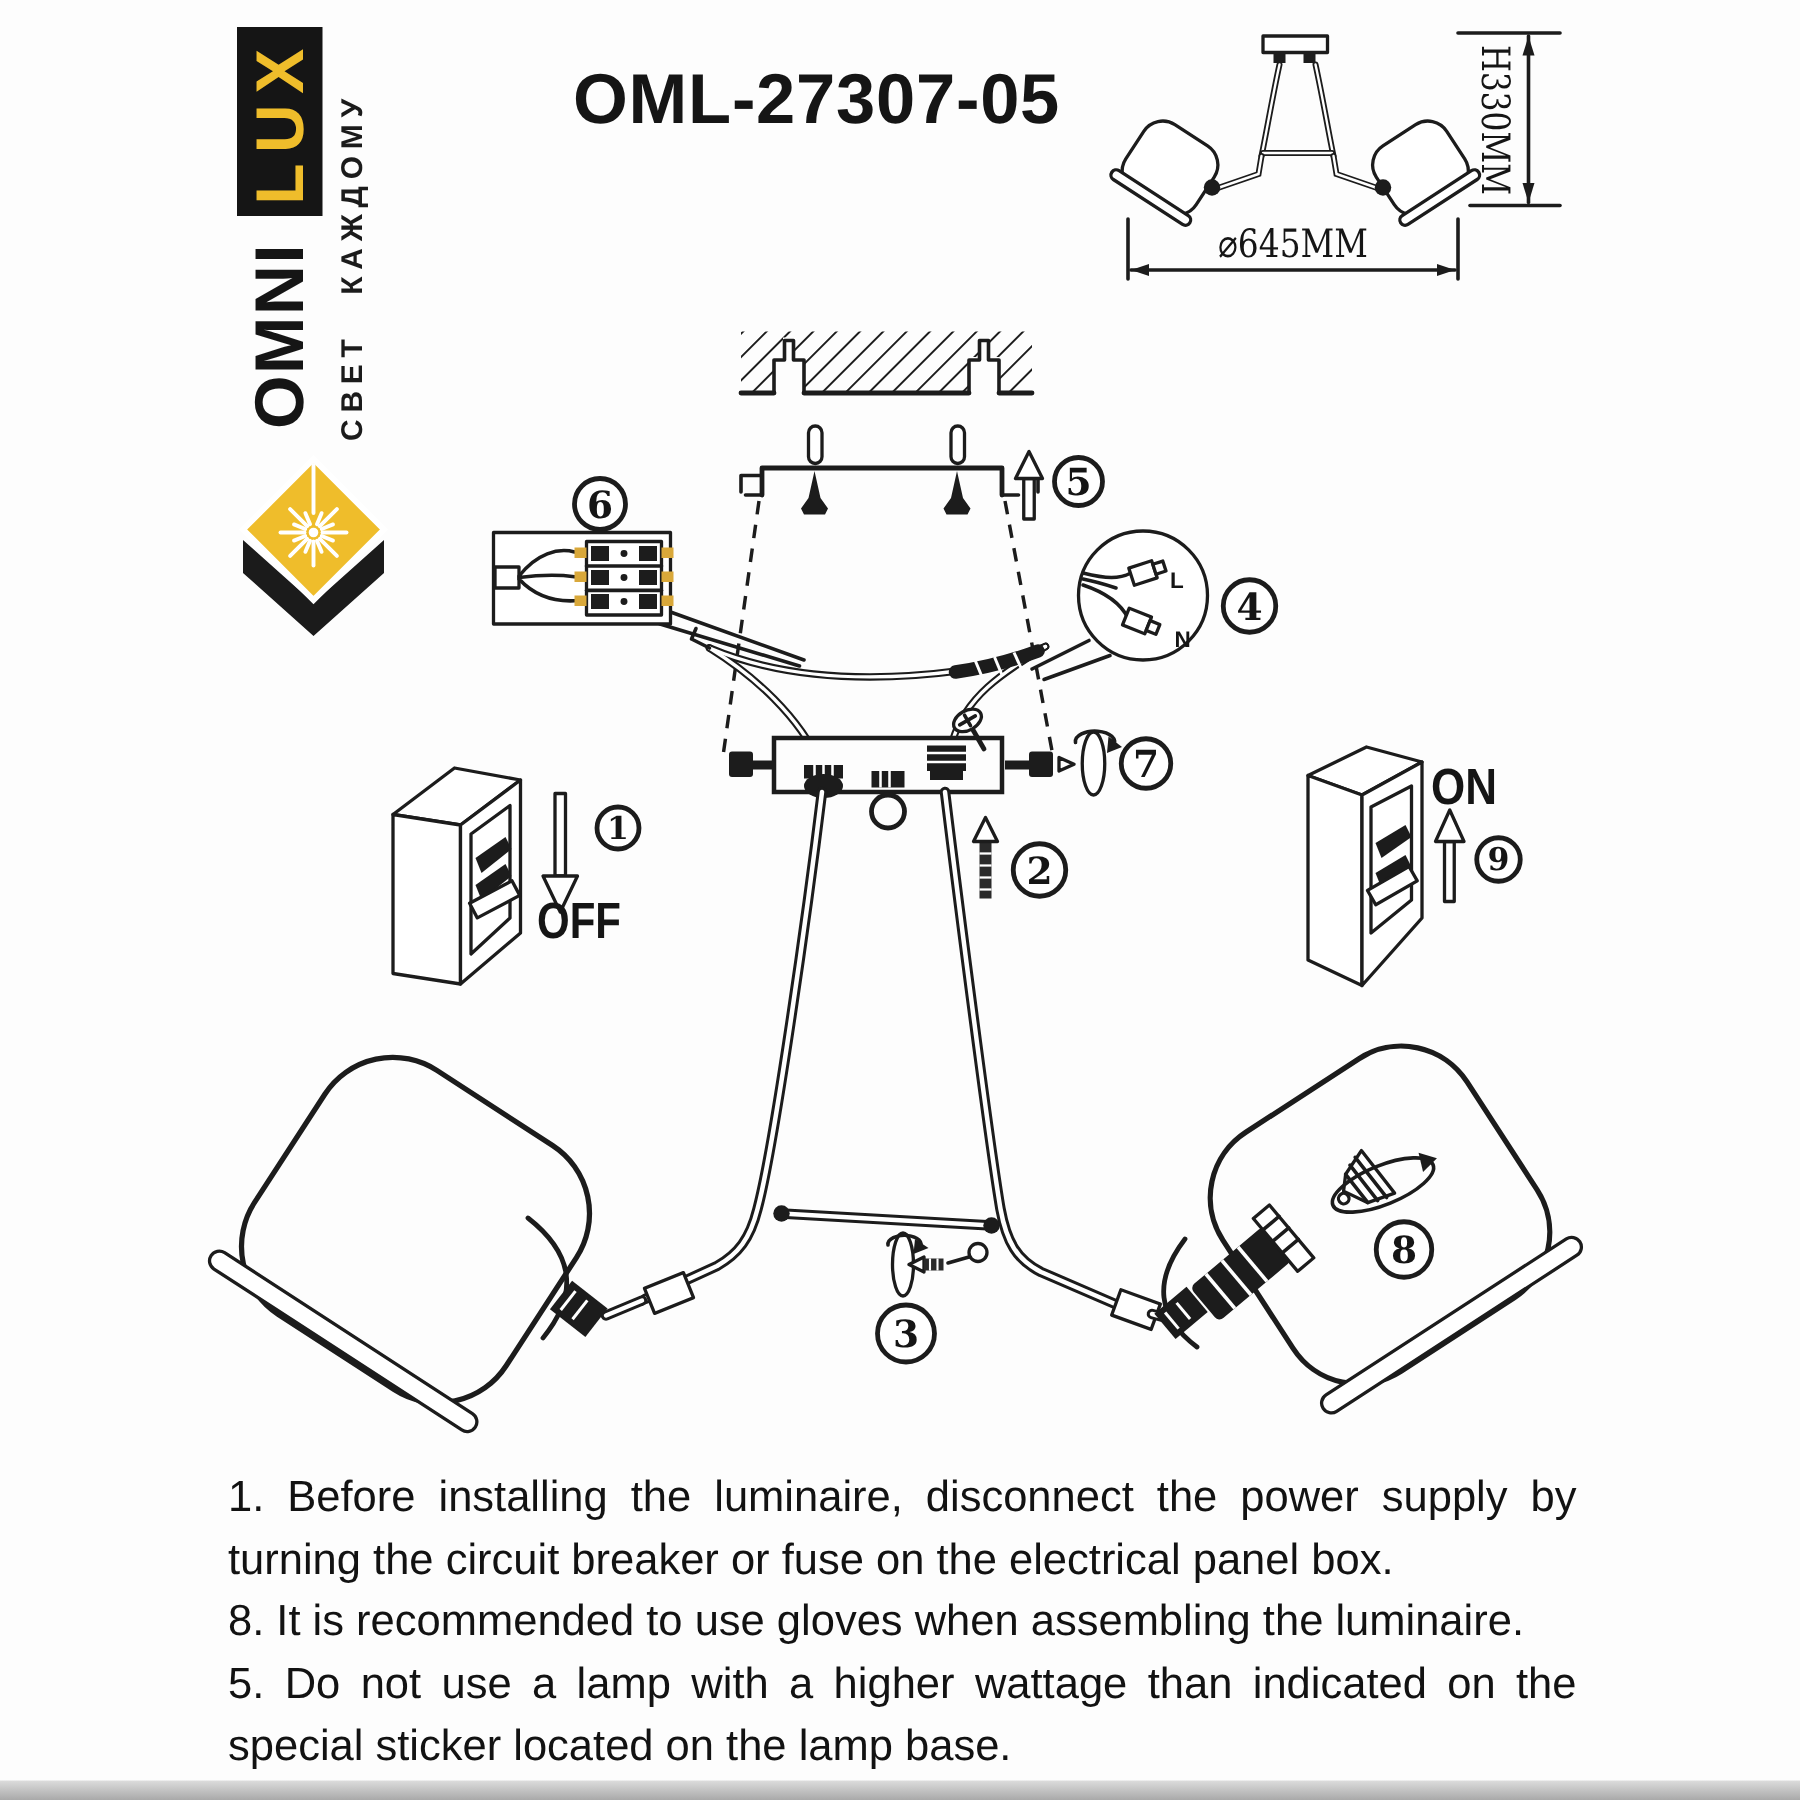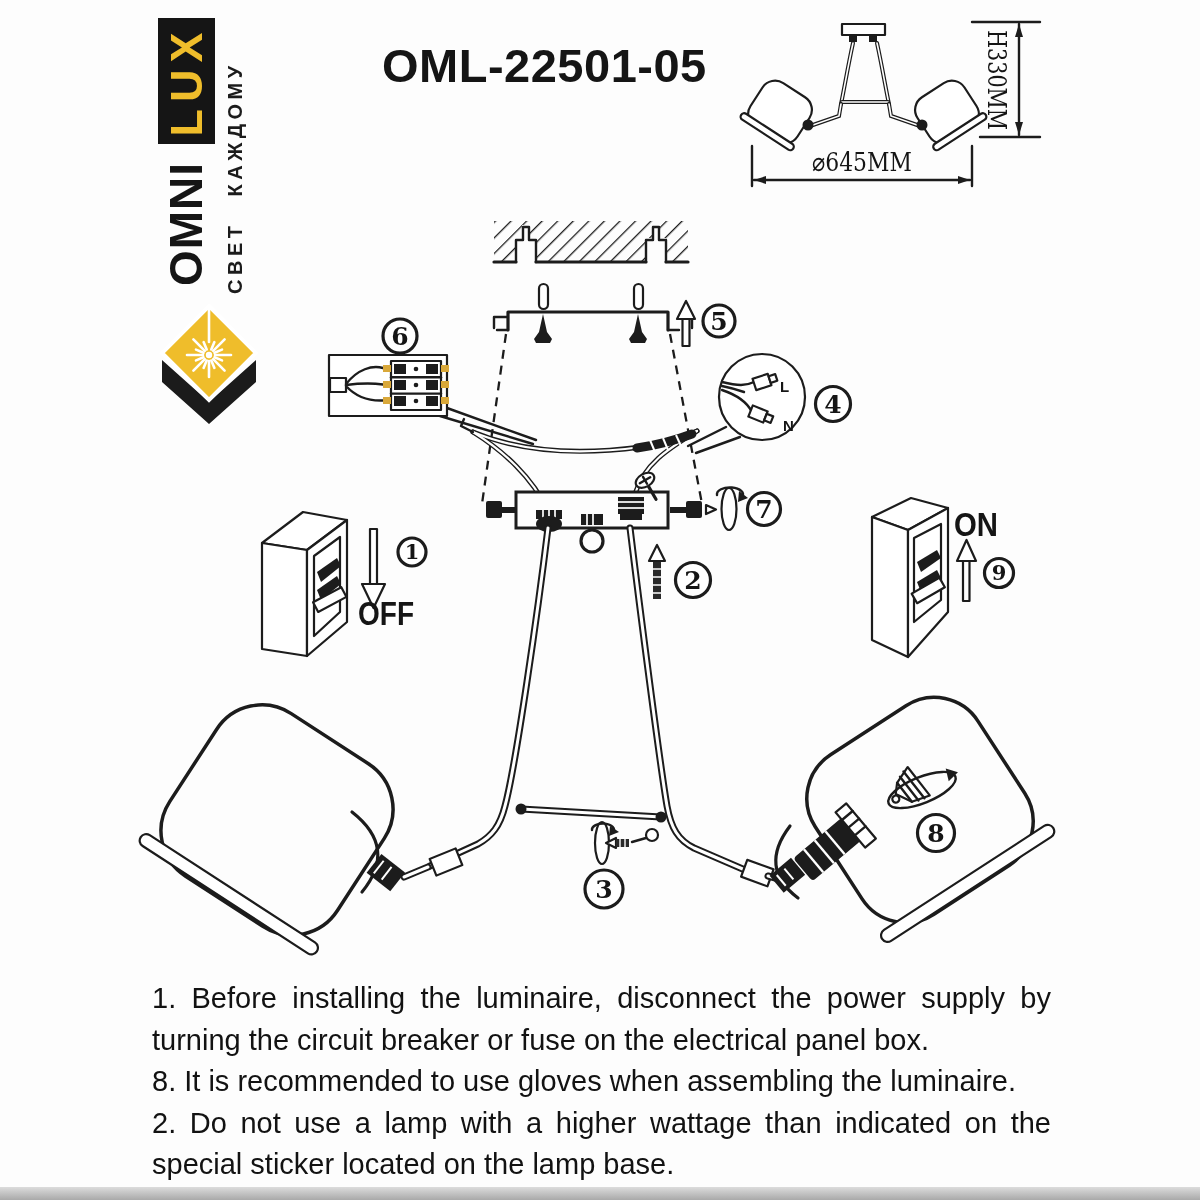--- a/index.html
+++ b/index.html
@@ -78,21 +78,21 @@
         <line x1="49.5" y1="54.7" x2="42" y2="51.6"></line>
       <line x1="50.8" y1="52.8" x2="39.4" y2="41.4"></line>
         <line x1="52.7" y1="51.5" x2="49.6" y2="44.1"></line>
       <line x1="57.3" y1="51.5" x2="60.4" y2="44.1"></line>
         <line x1="59.2" y1="52.8" x2="70.6" y2="41.4"></line>
       <line x1="60.5" y1="54.7" x2="68" y2="51.6"></line>
       <circle cx="55" cy="57" r="3.2" fill="#ffffff" stroke="none"></circle>
     </g>
   </svg>
 
-  <h1 class="model">OML-22501-05</h1>
+  <h1 class="model">OML-27307-05</h1>
 
   <svg class="art" viewBox="0 0 1200 1200">
     <defs>
       <pattern id="hatch" width="11" height="11" patternUnits="userSpaceOnUse" patternTransform="rotate(45)">
         <rect width="11" height="11" fill="#fdfdfd"></rect>
         <line x1="0" y1="0" x2="0" y2="11" stroke="#1c1c1c" stroke-width="2.6"></line>
       </pattern>
     </defs>
 
     <g>
@@ -405,18 +405,18 @@
       <circle cx="936" cy="833" r="18.5" class="badge"></circle>
       <text class="num" x="936" y="842">8</text>
       <circle cx="999" cy="573" r="14.5" class="badge" stroke-width="2.6"></circle>
       <text class="num-sm" x="999" y="580">9</text>
     </g>
   </svg>
 
   <div class="instructions">
     <p>1. Before installing the luminaire, disconnect the power supply by turning the circuit breaker or fuse on the electrical panel box.</p>
     <p>8. It is recommended to use gloves when assembling the luminaire.</p>
-    <p>2. Do not use a lamp with a higher wattage than indicated on the special sticker located on the lamp base.</p>
+    <p>5. Do not use a lamp with a higher wattage than indicated on the special sticker located on the lamp base.</p>
     <p>4. When caring for the lamp, DO NOT use aggressive detergents.</p>
   </div>
 
   <div class="scan-edge"></div>
 </div>
 
 </body></html>

